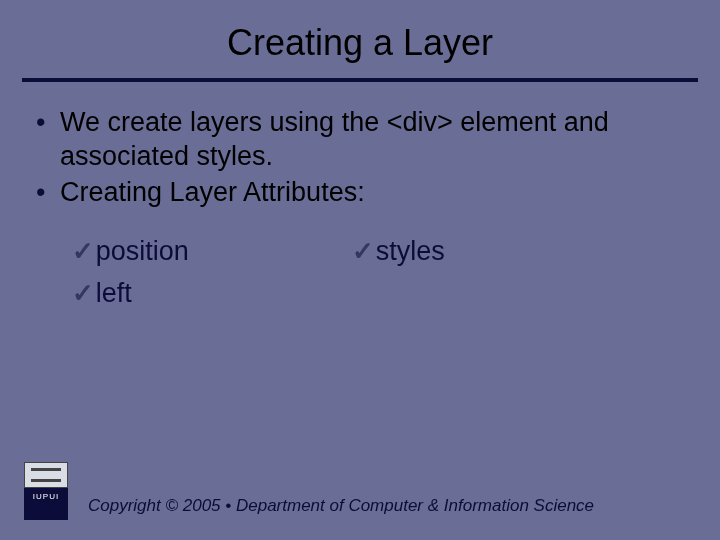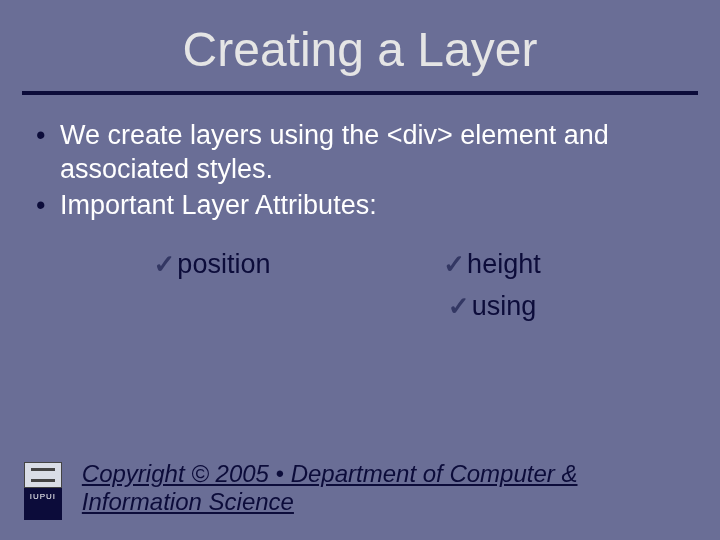--- a/index.html
+++ b/index.html
@@ -8,57 +8,57 @@
     background: #6A6E96;
     font-family: Verdana, Geneva, sans-serif;
     color: #0C0C3A;
     position: relative;
   }
   .title-area {
     text-align: center;
     padding-top: 22px;
   }
   .title {
-    font-size: 48px;
+    font-size: 36px;
     font-weight: 400;
-    color: #e5e5e5;
+    color: #000000;
     font-family: Verdana, sans-serif;
   }
   .rule {
     height: 4px;
     background: #0C0C3A;
     margin: 14px 22px 0 22px;
   }
   .content {
     padding: 24px 30px 0 30px;
   }
   .bullets { list-style: none; }
   .bullets > li {
     position: relative;
     padding-left: 30px;
     font-size: 27px;
     line-height: 1.25;
-    color: #ffffff;
+    color: #000000;
     margin-bottom: 2px;
   }
   .bullets > li::before {
     content: "•";
     position: absolute;
     left: 6px;
     top: 0;
     font-size: 27px;
     color: #0C0C3A;
   }
   .checks-wrap {
     display: flex;
     margin-top: 22px;
     margin-left: 42px;
     gap: 0;
   }
-  .check-col { width: 280px; text-align: center; }
+  .check-col { width: 280px; }
   .check-item {
     font-size: 27px;
     line-height: 1.55;
     color: #0C0C3A;
   }
   .check-mark {
     color: #333763;
     font-weight: bold;
     margin-right: 2px;
     font-size: 26px;
@@ -97,47 +97,46 @@
     background: #0C0C3A;
     color: #fff;
     font-size: 8px;
     letter-spacing: 1px;
     text-align: center;
     line-height: 18px;
     font-family: Arial, sans-serif;
   }
   .copyright {
     font-style: italic;
-    font-size: 24px;
+    font-size: 17px;
     color: #0C0C3A;
     padding-bottom: 4px;
-    text-decoration: underline;
   }
 </style>
 </head>
 <body>
 
 <div class="title-area">
   <div class="title">Creating a Layer</div>
 </div>
 <div class="rule"></div>
 
 <div class="content">
   <ul class="bullets">
     <li>We create layers using the &lt;div&gt; element and associated styles.</li>
-    <li>Important Layer Attributes:</li>
+    <li>Creating Layer Attributes:</li>
   </ul>
 
   <div class="checks-wrap">
     <div class="check-col">
       <div class="check-item"><span class="check-mark">✓</span><span>position</span></div>
+      <div class="check-item"><span class="check-mark">✓</span><span>left</span></div>
     </div>
     <div class="check-col">
-      <div class="check-item"><span class="check-mark">✓</span><span>height</span></div>
-      <div class="check-item"><span class="check-mark">✓</span><span>using</span></div>
+      <div class="check-item"><span class="check-mark">✓</span><span>styles</span></div>
     </div>
   </div>
 </div>
 
 <div class="footer">
   <div class="logo">
     <div class="logo-top"></div>
     <div class="logo-bottom">IUPUI</div>
   </div>
   <div class="copyright">Copyright © 2005 • Department of Computer &amp; Information Science</div>

